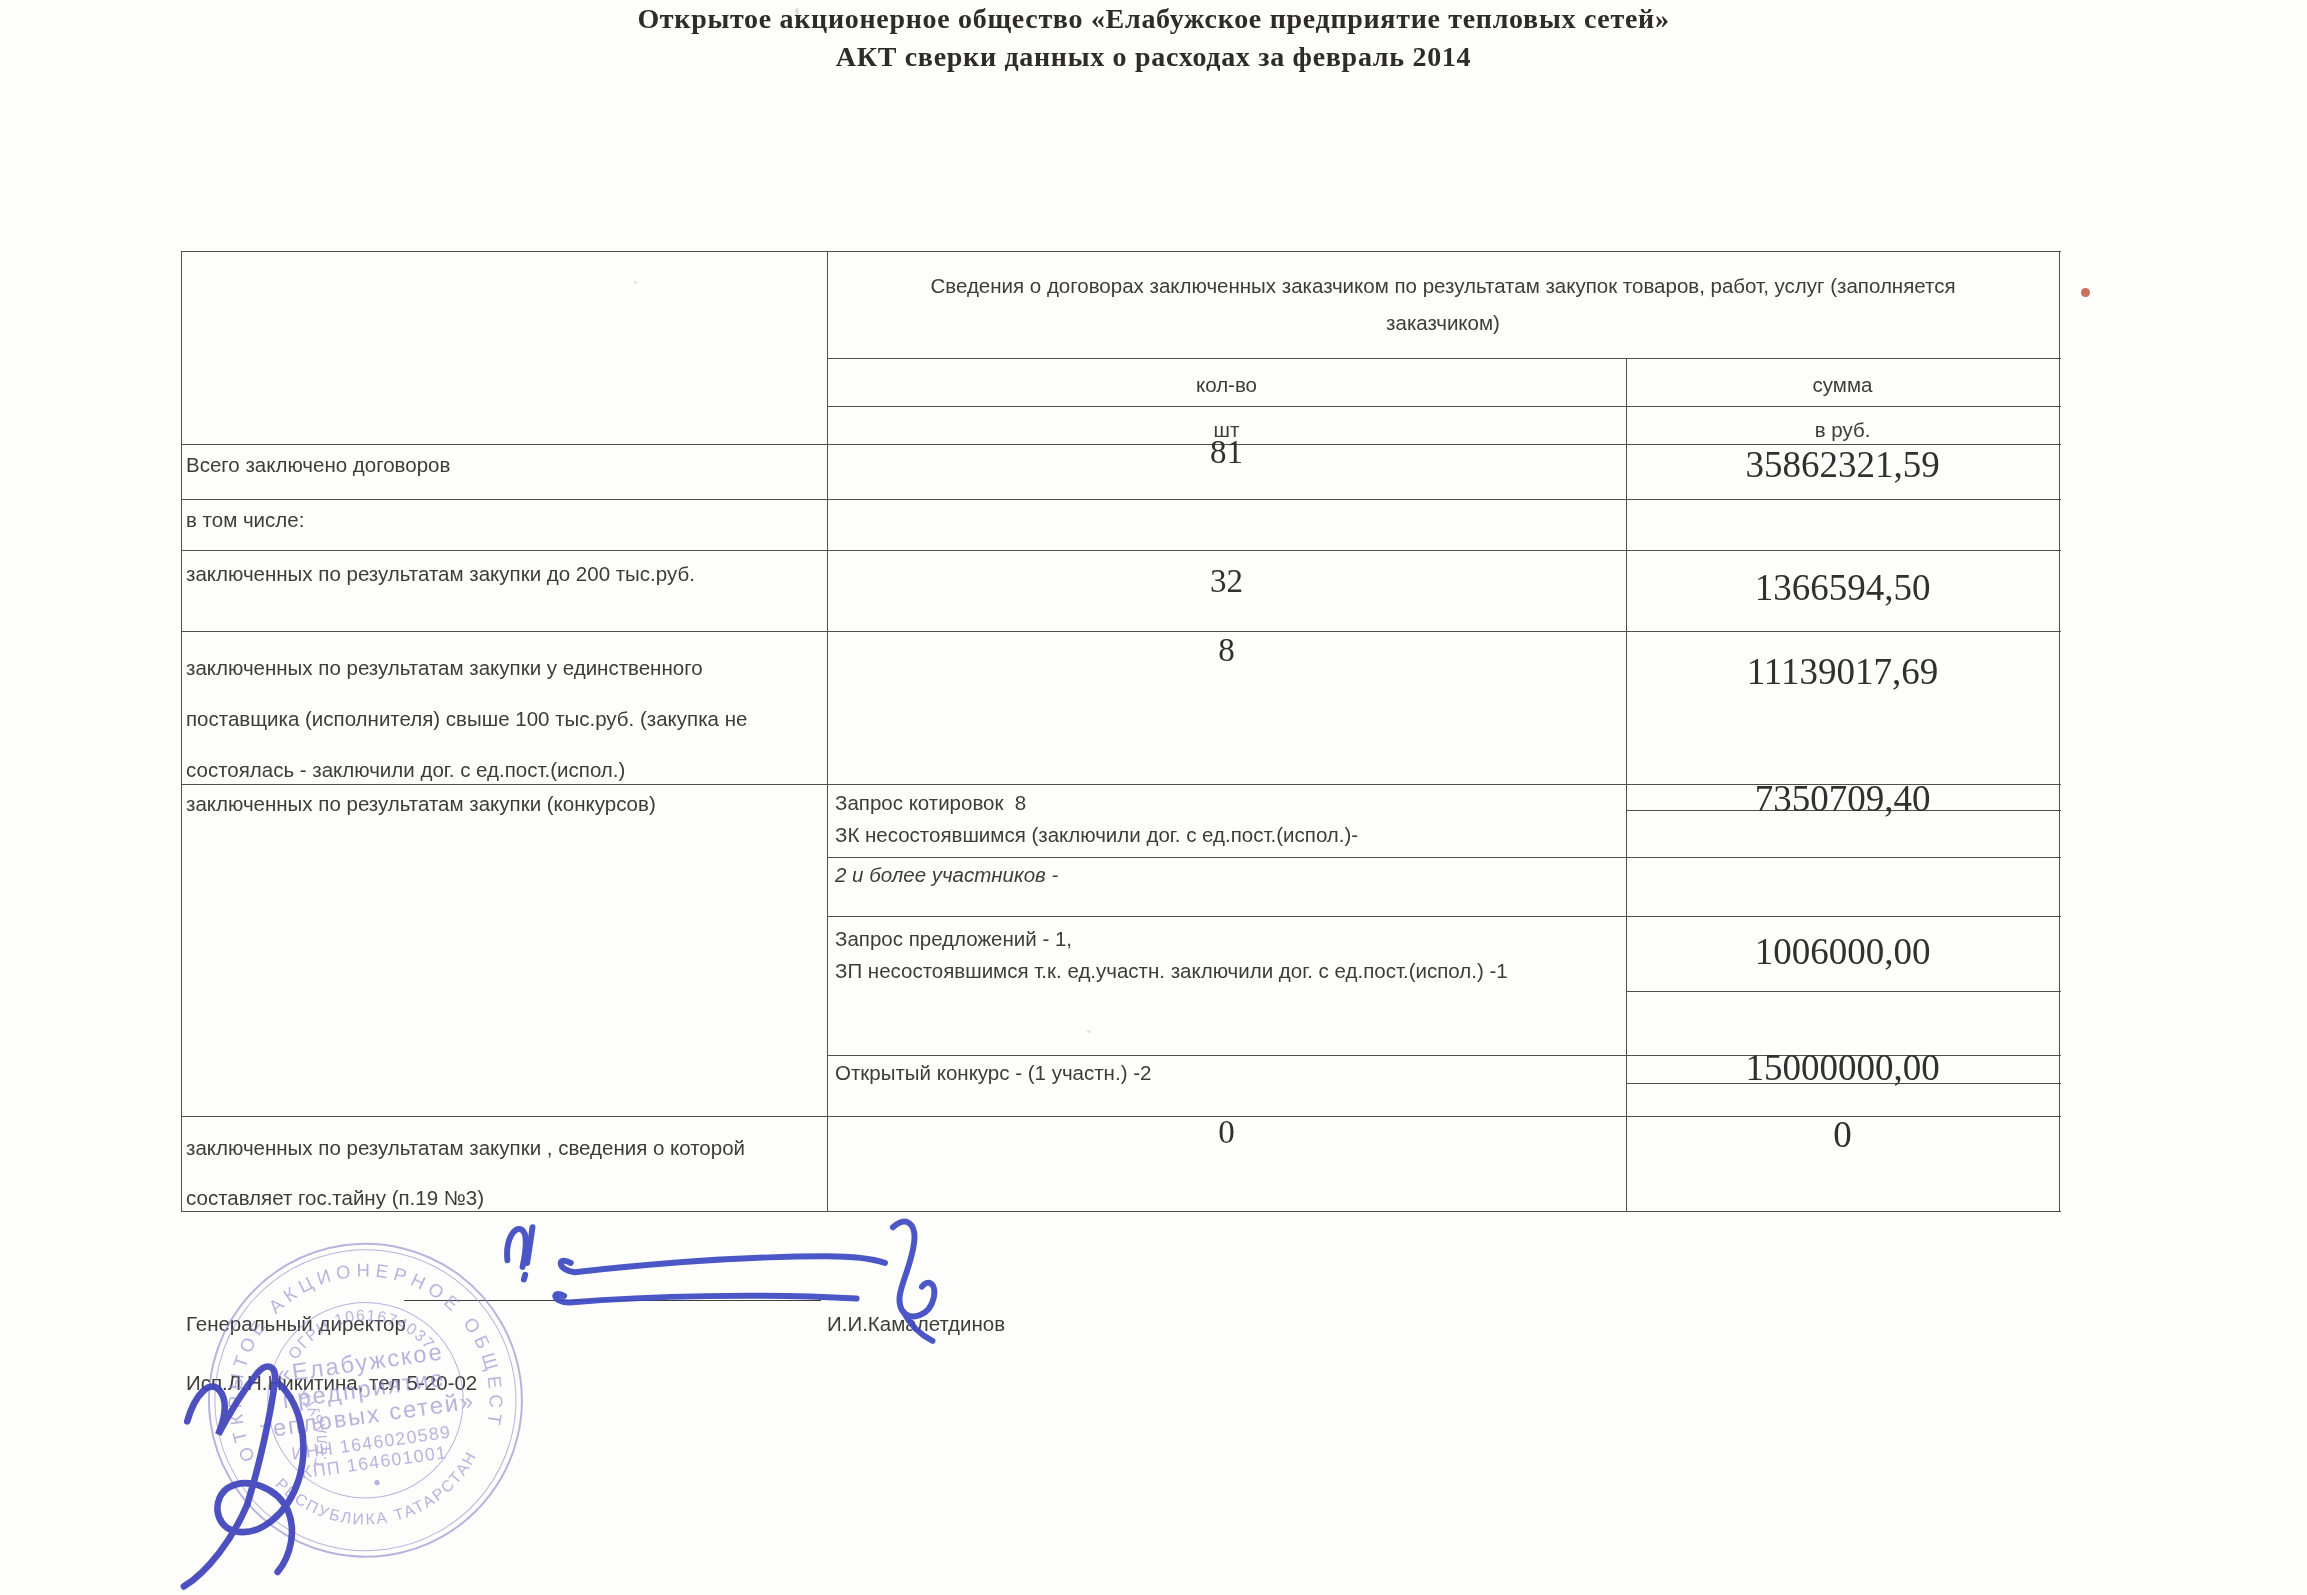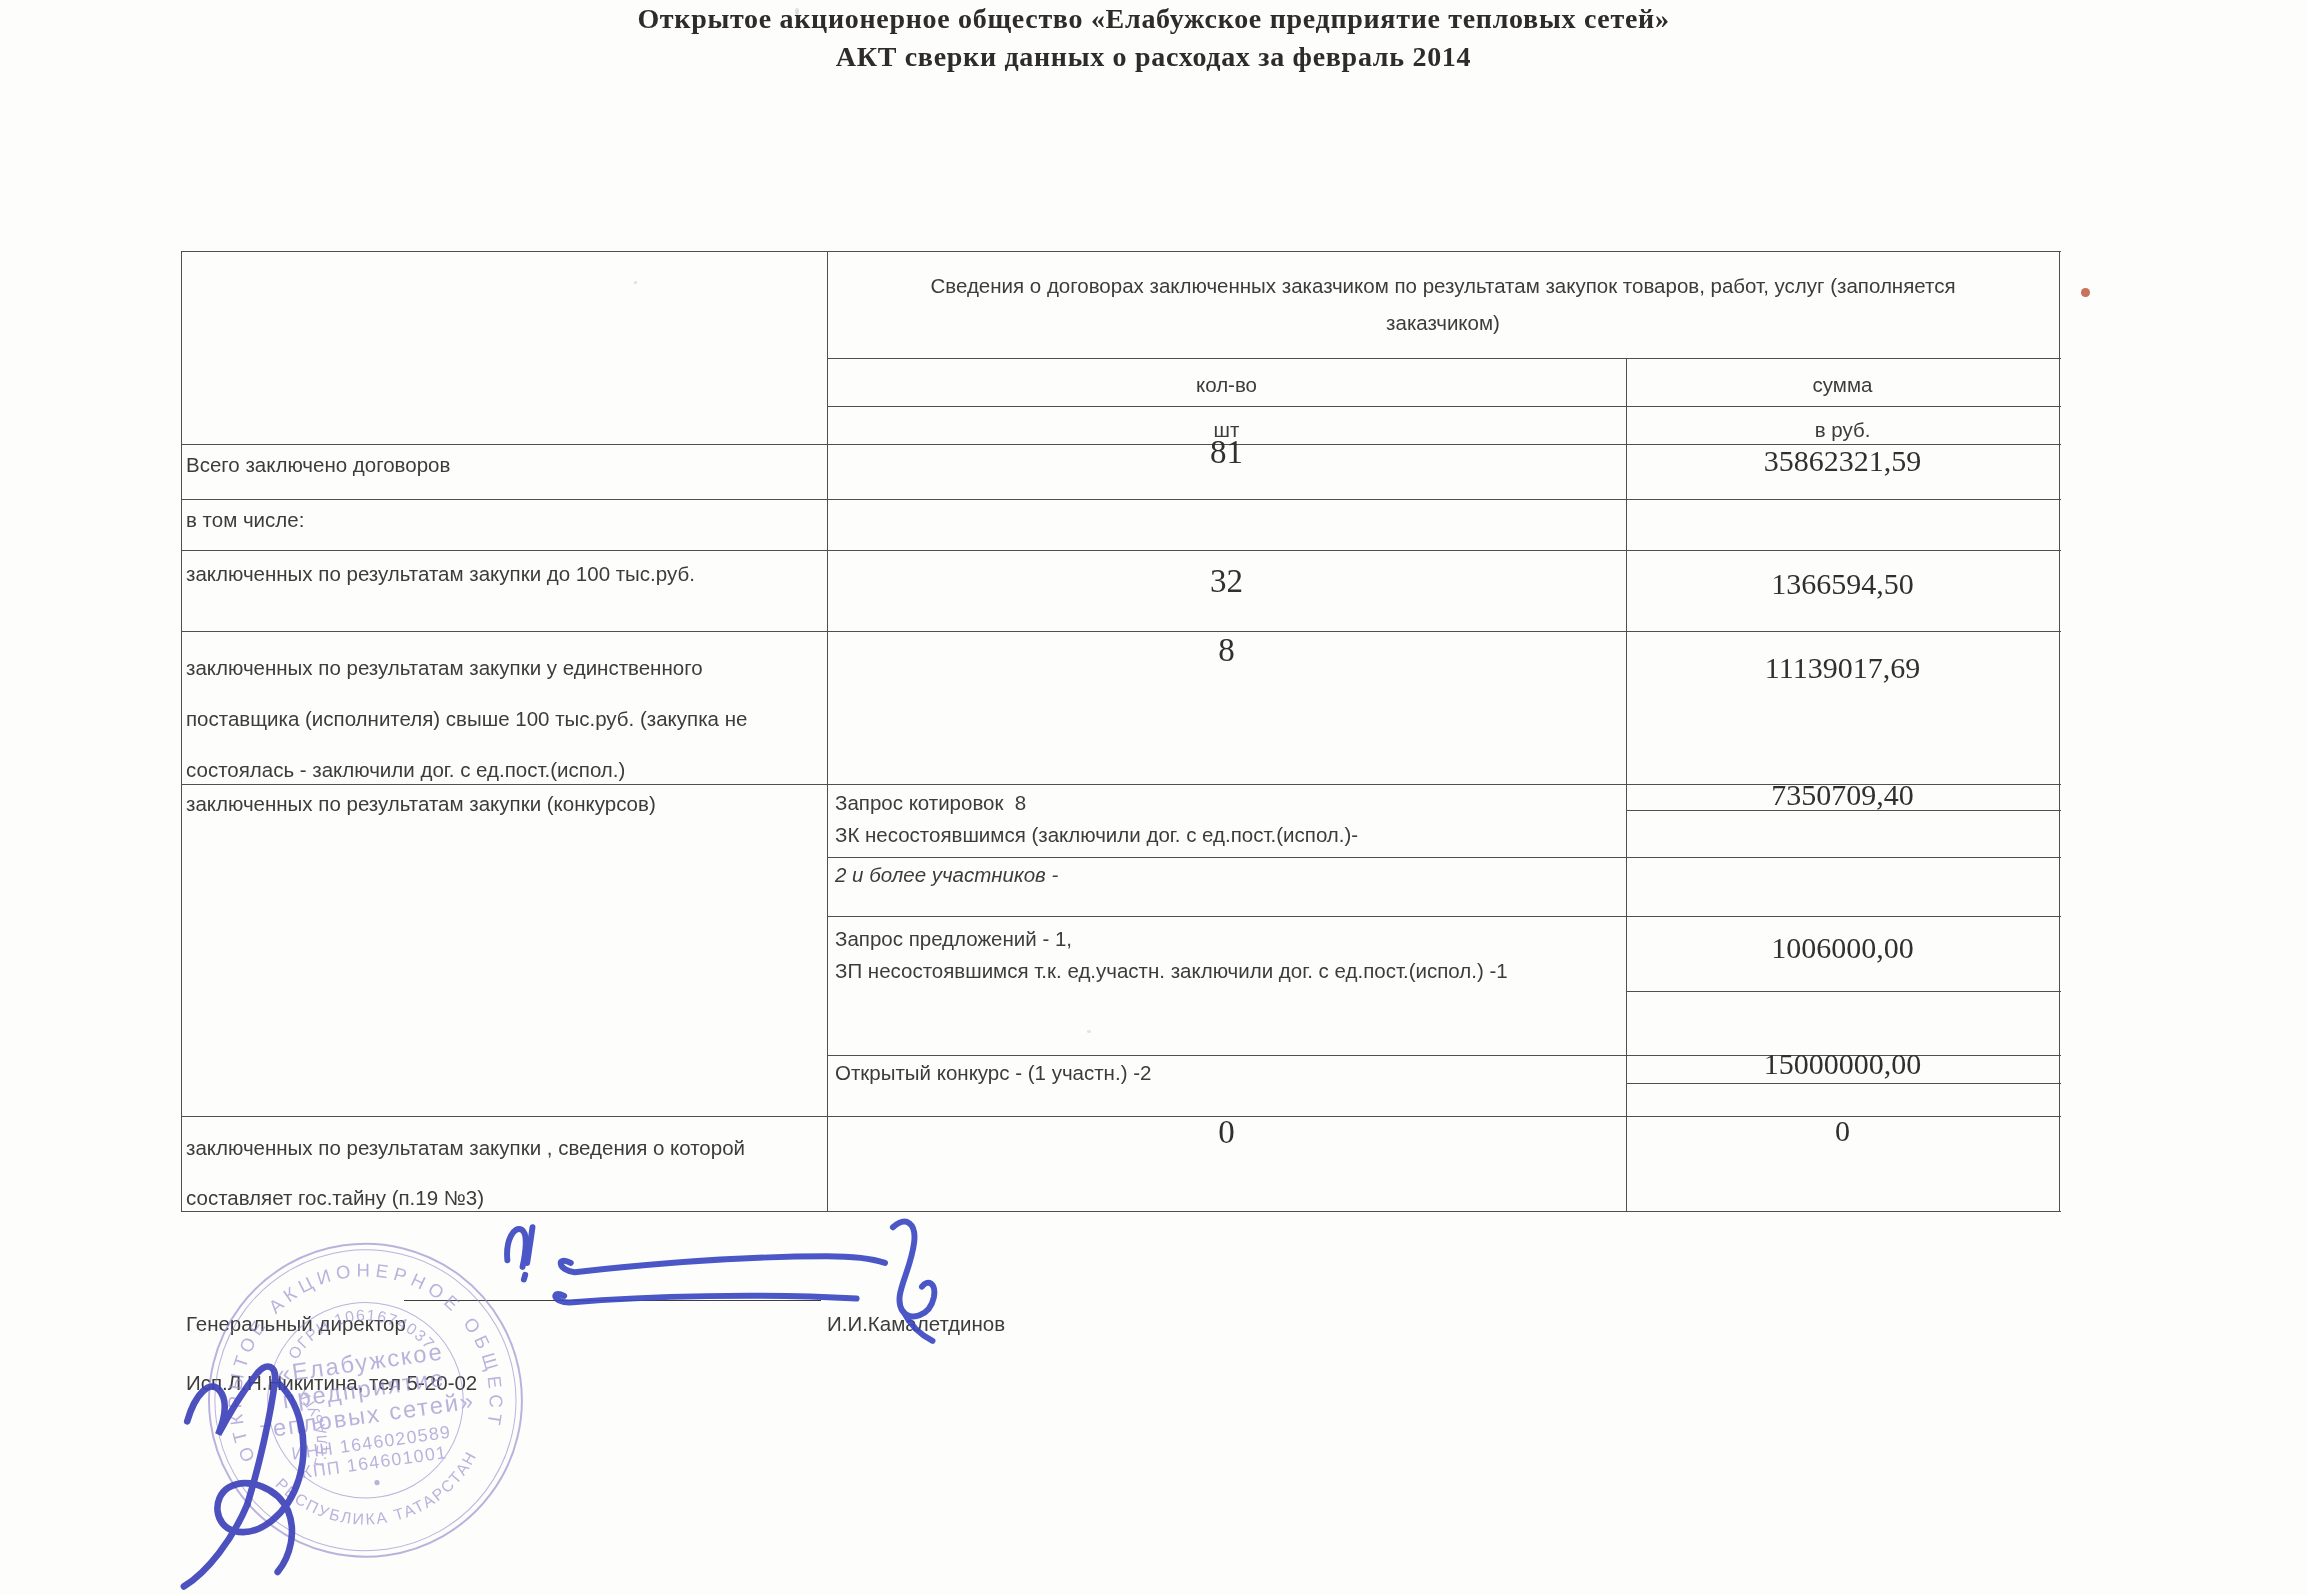--- a/index.html
+++ b/index.html
@@ -16,21 +16,21 @@
   }
   .cell{position:absolute;font-size:20.5px;line-height:30px;white-space:pre-wrap;color:#3c3c3c;}
   .c-center{text-align:center;}
   .lh-wide{line-height:51px;}
   .lh-sub{line-height:32px;}
   .num{
     position:absolute;font-family:"Liberation Serif",serif;color:#303030;
     text-align:center;line-height:1;
   }
   .num-qty{font-size:33px;}
-  .num-sum{font-size:30px;}
+  .num-sum{font-size:37px;}
   .footer-text{position:absolute;font-size:20.5px;color:#3c3c3c;white-space:pre;margin-top:36px;}
   .overlay{position:absolute;left:0;top:1189px;width:1057px;height:406px;}
   .speck{position:absolute;border-radius:50%;}
 </style>
 </head>
 <body>
 
 <div class="page">
 
   <div class="title">
@@ -71,21 +71,21 @@
   <div class="cell c-center" style="left:1626px;top:370px;width:433px;">сумма</div>
   <div class="cell c-center" style="left:827px;top:415px;width:799px;">шт</div>
   <div class="cell c-center" style="left:1626px;top:415px;width:433px;">в руб.</div>
 
   <div class="cell" style="left:186px;top:450px;width:634px;">Всего заключено договоров</div>
   <div class="num num-qty" style="left:827px;top:436px;width:799px;">81</div>
   <div class="num num-sum" style="left:1626px;top:446px;width:433px;">35862321,59</div>
 
   <div class="cell" style="left:186px;top:505px;width:634px;">в том числе:</div>
 
-  <div class="cell" style="left:186px;top:559px;width:634px;">заключенных по результатам закупки до 100 тыс.руб.</div>
+  <div class="cell" style="left:186px;top:559px;width:634px;">заключенных по результатам закупки до 200 тыс.руб.</div>
   <div class="num num-qty" style="left:827px;top:565px;width:799px;">32</div>
   <div class="num num-sum" style="left:1626px;top:569px;width:433px;">1366594,50</div>
 
   <div class="cell lh-wide" style="left:186px;top:642px;width:637px;">заключенных по результатам закупки у единственного
 поставщика (исполнителя) свыше 100 тыс.руб. (закупка не
 состоялась - заключили дог. с ед.пост.(испол.)</div>
   <div class="num num-qty" style="left:827px;top:634px;width:799px;">8</div>
   <div class="num num-sum" style="left:1626px;top:653px;width:433px;">11139017,69</div>
 
   <div class="cell" style="left:186px;top:789px;width:634px;">заключенных по результатам закупки (конкурсов)</div>

